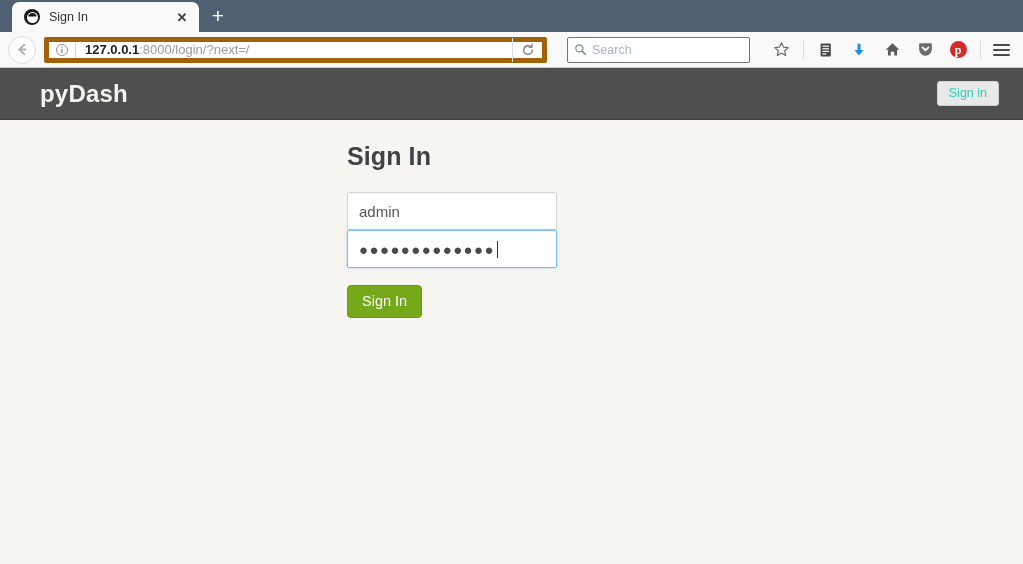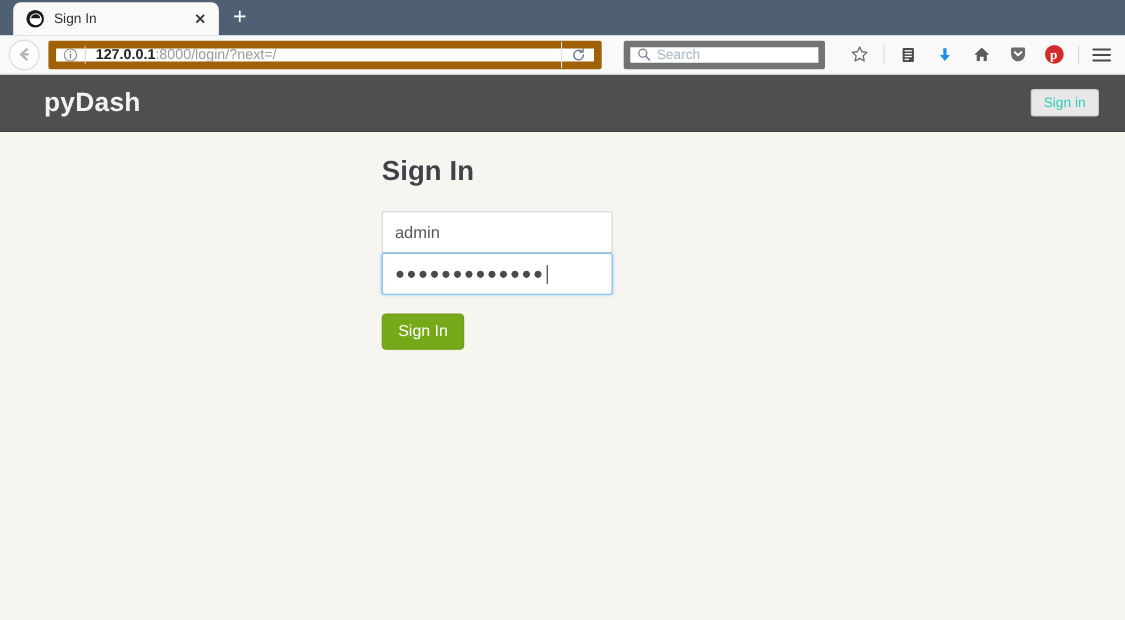--- a/index.html
+++ b/index.html
@@ -103,21 +103,21 @@
     border-radius: 50%;
     background: #fdfdfd;
     display: flex; align-items: center; justify-content: center;
     flex: 0 0 auto;
   }
 
   .urlbar {
     flex: 1;
     height: 26px;
     background: #fff;
-    border: 7px solid #a16207;
+    border: 5px solid #a16207;
     border-radius: 2px;
     display: flex;
     align-items: center;
     margin-left: 4px;
     max-width: 529px;
     justify-content: space-between;
   }
   .ident-icon {
     width: 26px; height: 24px;
     display: flex; align-items: center; justify-content: center;
@@ -137,21 +137,21 @@
     width: 30px; height: 24px;
     border-left: 1px solid #e0e0e0;
     display: flex; align-items: center; justify-content: center;
     flex: 0 0 auto;
   }
 
   .searchbar {
     width: 183px;
     height: 26px;
     background: #fff;
-    border: 6px solid #737373;
+    border: 1px solid #737373;
     border-radius: 2px;
     display: flex;
     align-items: center;
     margin-left: 16px;
     flex: 0 0 auto;
   }
   .search-icon-wrap {
     width: 24px; height: 24px;
     display: flex; align-items: center; justify-content: center;
     flex: 0 0 auto;

